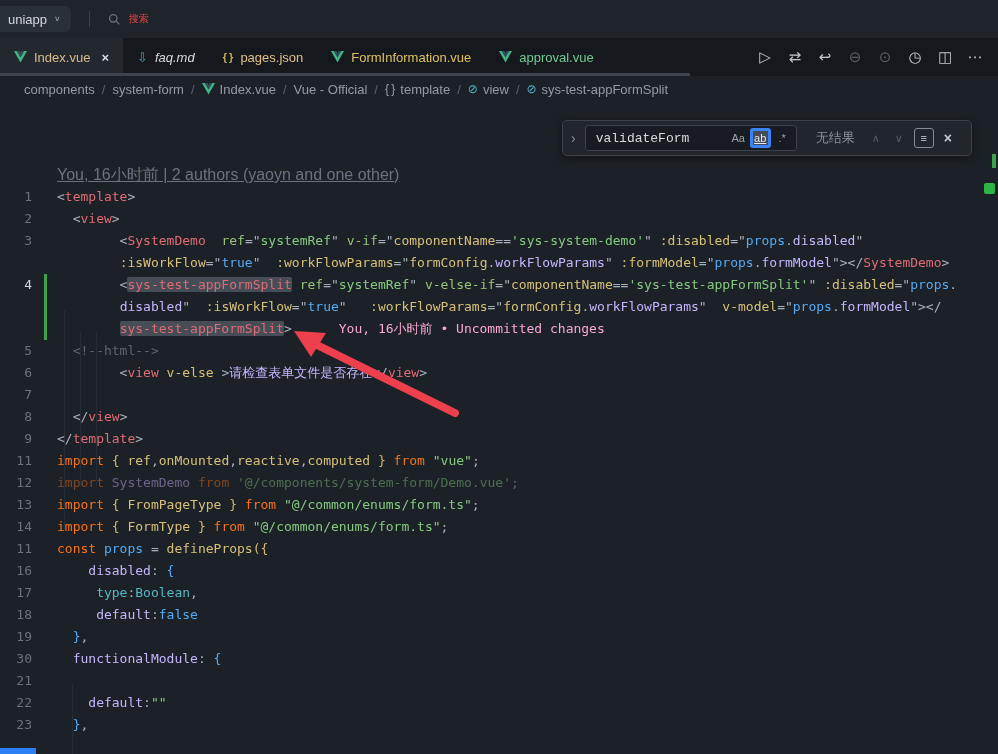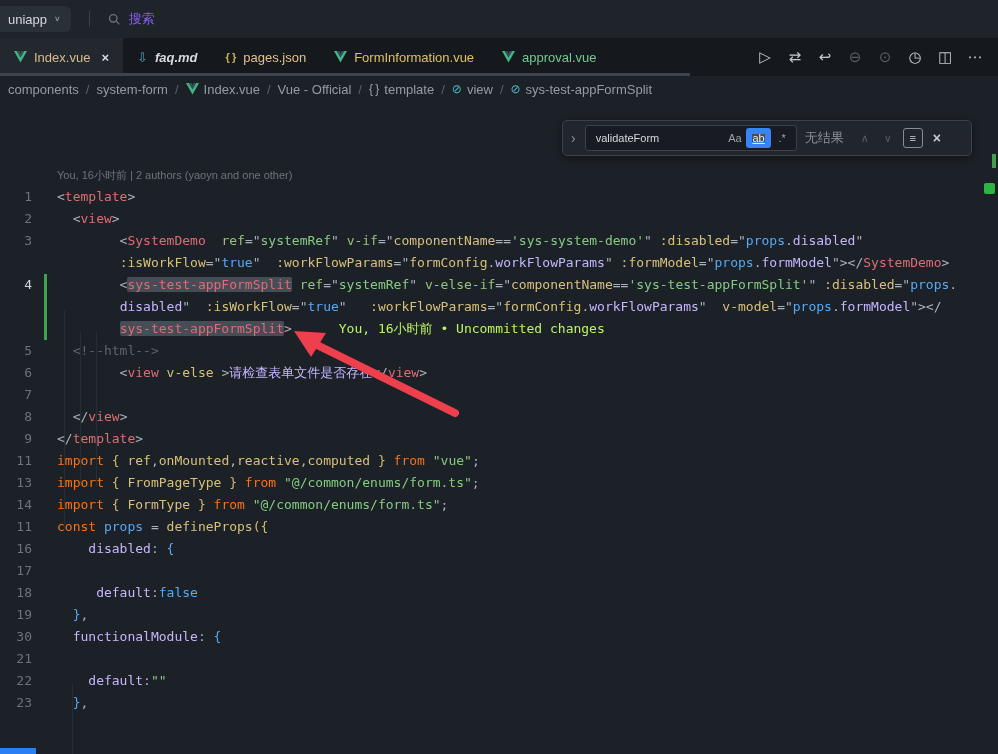--- a/index.html
+++ b/index.html
@@ -5,71 +5,71 @@
   html,body{margin:0;padding:0;background:#14181d;}
   #win{position:relative;width:998px;height:754px;background:#1c2127;overflow:hidden;
        font-family:"Liberation Sans",sans-serif;color:#c9ced6;}
   
   .titlebar{position:absolute;top:0;left:0;right:0;height:38px;background:#1e242a;
             display:flex;align-items:center;}
   .proj-chip{display:flex;align-items:center;gap:7px;background:#2a3038;border-radius:0 6px 6px 0;
              height:26px;padding:0 10px 0 8px;margin-left:0;font-size:13px;color:#d4d8de;cursor:pointer;}
   .chev{font-size:9px;color:#9aa0a8;transform:scaleY(.8);}
   .tb-div{width:1px;height:16px;background:#3a4149;margin-left:18px;}
-  .tb-search{display:flex;align-items:center;gap:8px;margin-left:18px;color:#8b5cf6;font-size:13px;cursor:pointer;}
+  .tb-search{display:flex;align-items:center;gap:8px;margin-left:18px;color:#ef4444;font-size:10px;cursor:pointer;}
   
   .tabbar{position:absolute;top:38px;left:0;right:0;height:38px;background:#15191e;display:flex;}
   #tabs{display:flex;flex:1;overflow:hidden;}
   .tab{display:flex;align-items:center;gap:7px;padding:0 14px;font-size:13px;white-space:nowrap;cursor:pointer;}
   .tab.active{background:#23282f;}
   .tab-close{color:#d8dce2;font-size:13px;margin-left:4px;font-weight:bold;}
   .squiggle{text-decoration:underline;text-decoration-style:wavy;text-decoration-color:#f14c4c;
             text-decoration-thickness:1px;text-underline-offset:4px;}
   .hthumb{position:absolute;top:35px;left:0;width:690px;height:3px;background:#3e444c;}
   .editor-actions{display:flex;align-items:center;gap:4px;padding:0 10px 0 6px;}
   .act{width:26px;height:26px;display:flex;align-items:center;justify-content:center;
        font-size:15px;color:#c2c8d0;cursor:pointer;border-radius:4px;}
   .act.dim{color:#585f68;}
   
   .breadcrumbs{position:absolute;top:76px;left:0;right:0;height:26px;display:flex;align-items:center;
-               padding-left:8px;font-size:13px;color:#949ba5;background:#1c2127;}
+               padding-left:24px;font-size:13px;color:#949ba5;background:#1c2127;}
   .bc-item{display:flex;align-items:center;gap:5px;cursor:pointer;}
   .bc-sep{color:#5b626c;margin:0 7px;}
   .bc-ic{font-size:12px;}
   
   .editor{position:absolute;top:102px;left:0;right:0;bottom:0;background:#1c2127;}
   #code{position:absolute;top:0;left:0;right:0;padding-top:62px;}
   .row{display:flex;height:22px;line-height:22px;position:relative;
        font-family:"DejaVu Sans Mono",monospace;font-size:13px;white-space:pre;}
   .gutter{flex:0 0 40px;width:40px;box-sizing:border-box;text-align:right;padding-right:8px;color:#6a737d;}
   .content{padding-left:17px;}
   .dim .content{opacity:.45;}
   .changed::before{content:"";position:absolute;left:44px;top:0;bottom:0;width:3px;background:#3fa14a;}
   .changed .gutter{color:#ced6de;}
   .c-punc{color:#a9b1bd}.c-tag{color:#e06c75}.c-green{color:#98c379}.c-yellow{color:#d7c07a}
   .c-str{color:#86ca82}.c-blue{color:#55aaf5}.c-teal{color:#56b6c2}.c-purple{color:#f97316}
   .c-gold{color:#d7ba6a}.c-cmt{color:#5c6370}.c-txt{color:#c4b5fd}
-  .c-blame{color:#bef264}
-  .c-blametop{color:#6b7380;font-size:11px;font-family:"Liberation Sans",sans-serif;}
+  .c-blame{color:#f9a8d4}
+  .c-blametop{color:#6b7380;font-size:16px;font-family:"Liberation Sans",sans-serif;text-decoration:underline;}
   .hl{background:#464d57;border-radius:2px;}
   .iguide{position:absolute;width:1px;background:#262d34;}
   
   .findw{position:absolute;top:120px;right:26px;width:410px;height:36px;background:#21262d;
          border:1px solid #3b424c;border-radius:5px;box-shadow:0 2px 8px rgba(0,0,0,.45);
          display:flex;align-items:center;gap:7px;padding:0 8px 0 6px;box-sizing:border-box;z-index:40;}
   .f-toggle{color:#8a919c;font-size:14px;cursor:pointer;padding:0 2px;}
   .find-input{display:flex;align-items:center;width:212px;height:26px;background:#181c22;
               border:1px solid #3a414b;border-radius:3px;padding:0 3px 0 8px;box-sizing:border-box;}
   .find-input input{flex:1;min-width:0;background:transparent;border:none;outline:none;
-                    color:#d7dbe0;font-size:11px;font-family:Liberation Sans, sans-serif;}
+                    color:#d7dbe0;font-size:13px;font-family:Liberation Mono, monospace;}
   .fbtn{min-width:21px;height:20px;display:flex;align-items:center;justify-content:center;
         color:#9aa2ac;font-size:11px;border-radius:3px;cursor:pointer;margin-left:1px;box-sizing:border-box;}
-  .fbtn.active{background:#454c56;border:6px solid #3b82f6;color:#e6eaef;text-align:right;}
+  .fbtn.active{background:#454c56;border:3px solid #3b82f6;color:#e6eaef;text-align:right;}
   .fbtn.uline{text-decoration:underline;}
-  .f-results{color:#899097;font-size:13px;margin:0 6px 0 1px;white-space:nowrap;}
+  .f-results{color:#899097;font-size:13px;margin:0 6px 0 12px;white-space:nowrap;}
   .f-nav{color:#565d66;font-size:11px;padding:0 4px;cursor:default;}
   .f-sel{width:18px;height:18px;border:1px solid #848c96;border-radius:3px;display:flex;
          align-items:center;justify-content:center;color:#cfd4da;font-size:11px;cursor:pointer;}
   .f-close{color:#c8ccd4;font-size:14px;font-weight:bold;padding:0 3px;cursor:pointer;}
   
   .ov-strip{position:absolute;right:2px;top:52px;width:4px;height:14px;background:#3fa14a;z-index:10;}
   .ov-square{position:absolute;right:3px;top:81px;width:11px;height:11px;background:#2fb344;border-radius:2px;z-index:10;}
   .statusblue{position:absolute;left:0;bottom:0;width:36px;height:6px;background:#2b7ff2;z-index:15;}
   #arrow-overlay{position:absolute;top:0;left:0;z-index:30;pointer-events:none;}
   .vicon svg{display:block;}
@@ -103,21 +103,21 @@
             <svg width="13" height="12" viewBox="0 0 24 22">
               <path fill="#41b883" d="M14.8 0L12 4.8 9.2 0H0l12 21 12-21z"></path>
               <path fill="#35495e" d="M14.8 0L12 4.8 9.2 0H4.8L12 12.6 19.2 0z"></path>
             </svg>
           </span>
           <span style="color:#d9bc8b;">Index.vue</span>
           <span class="tab-close">×</span>
         </div>
         <div class="tab">
           <span style="color:#519aba;font-size:13px;">⇩</span>
-          <span style="color:#d6dae0;font-style:italic;font-weight:bold;">faq.md</span>
+          <span style="color:#d6dae0;font-style:italic;">faq.md</span>
         </div>
         <div class="tab">
           <span style="color:#cbb052;font-size:11px;font-weight:bold;">{ }</span>
           <span style="color:#e2c08d;">pages.json</span>
         </div>
         <div class="tab">
           <span class="vicon">
             <svg width="13" height="12" viewBox="0 0 24 22">
               <path fill="#41b883" d="M14.8 0L12 4.8 9.2 0H0l12 21 12-21z"></path>
               <path fill="#35495e" d="M14.8 0L12 4.8 9.2 0H4.8L12 12.6 19.2 0z"></path>
@@ -200,25 +200,26 @@
         <div class="row"><div class="gutter"></div><div class="content"><span class="c-punc">        </span><span class="c-yellow">:isWorkFlow</span><span class="c-punc">="</span><span class="c-blue">true</span><span class="c-punc">"  </span><span class="c-yellow">:workFlowParams</span><span class="c-punc">="</span><span class="c-yellow">formConfig</span><span class="c-punc">.</span><span class="c-txt">workFlowParams</span><span class="c-punc">" </span><span class="c-yellow">:formModel</span><span class="c-punc">="</span><span class="c-blue">props</span><span class="c-punc">.</span><span class="c-txt">formModel</span><span class="c-punc">"&gt;&lt;/</span><span class="c-tag">SystemDemo</span><span class="c-punc">&gt;</span></div></div>
         <div class="row changed"><div class="gutter">4</div><div class="content"><span class="c-punc">        &lt;</span><span class="c-tag hl">sys-test-appFormSplit</span><span class="c-punc"> </span><span class="c-green">ref</span><span class="c-punc">="</span><span class="c-str">systemRef</span><span class="c-punc">" </span><span class="c-green">v-else-if</span><span class="c-punc">="</span><span class="c-yellow">componentName</span><span class="c-punc">==</span><span class="c-str">'sys-test-appFormSplit'</span><span class="c-punc">" </span><span class="c-yellow">:disabled</span><span class="c-punc">="</span><span class="c-blue">props</span><span class="c-punc">.</span></div></div>
         <div class="row changed"><div class="gutter"></div><div class="content"><span class="c-punc">        </span><span class="c-txt">disabled</span><span class="c-punc">"  </span><span class="c-yellow">:isWorkFlow</span><span class="c-punc">="</span><span class="c-blue">true</span><span class="c-punc">"   </span><span class="c-yellow">:workFlowParams</span><span class="c-punc">="</span><span class="c-yellow">formConfig</span><span class="c-punc">.</span><span class="c-txt">workFlowParams</span><span class="c-punc">"  </span><span class="c-yellow">v-model</span><span class="c-punc">="</span><span class="c-blue">props</span><span class="c-punc">.</span><span class="c-txt">formModel</span><span class="c-punc">"&gt;&lt;/</span></div></div>
         <div class="row changed"><div class="gutter"></div><div class="content"><span class="c-punc">        </span><span class="c-tag hl">sys-test-appFormSplit</span><span class="c-punc">&gt;</span><span class="c-blame">      You, 16小时前 • Uncommitted changes</span></div></div>
         <div class="row"><div class="gutter">5</div><div class="content"><span class="c-punc">  </span><span class="c-cmt">&lt;!--html--&gt;</span></div></div>
         <div class="row"><div class="gutter">6</div><div class="content"><span class="c-punc">        &lt;</span><span class="c-tag">view</span><span class="c-punc"> </span><span class="c-yellow">v-else</span><span class="c-punc"> &gt;</span><span class="c-txt">请检查表单文件是否存在</span><span class="c-punc">&lt;/</span><span class="c-tag">view</span><span class="c-punc">&gt;</span></div></div>
         <div class="row"><div class="gutter">7</div><div class="content"></div></div>
         <div class="row"><div class="gutter">8</div><div class="content"><span class="c-punc">  &lt;/</span><span class="c-tag">view</span><span class="c-punc">&gt;</span></div></div>
         <div class="row"><div class="gutter">9</div><div class="content"><span class="c-punc">&lt;/</span><span class="c-tag">template</span><span class="c-punc">&gt;</span></div></div>
         <div class="row"><div class="gutter">11</div><div class="content"><span class="c-purple">import</span><span class="c-punc"> </span><span class="c-gold">{</span><span class="c-punc"> </span><span class="c-yellow">ref</span><span class="c-punc">,</span><span class="c-yellow">onMounted</span><span class="c-punc">,</span><span class="c-yellow">reactive</span><span class="c-punc">,</span><span class="c-yellow">computed</span><span class="c-punc"> </span><span class="c-gold">}</span><span class="c-punc"> </span><span class="c-purple">from</span><span class="c-punc"> </span><span class="c-str">"vue"</span><span class="c-punc">;</span></div></div>
+        <div class="row dim"><div class="gutter">12</div><div class="content"><span class="c-purple">import</span><span class="c-punc"> </span><span class="c-txt">SystemDemo</span><span class="c-punc"> </span><span class="c-purple">from</span><span class="c-punc"> </span><span class="c-str">'@/components/system-form/Demo.vue'</span><span class="c-punc">;</span></div></div>
         <div class="row"><div class="gutter">13</div><div class="content"><span class="c-purple">import</span><span class="c-punc"> </span><span class="c-gold">{</span><span class="c-punc"> </span><span class="c-yellow">FromPageType</span><span class="c-punc"> </span><span class="c-gold">}</span><span class="c-punc"> </span><span class="c-purple">from</span><span class="c-punc"> </span><span class="c-str">"@/common/enums/form.ts"</span><span class="c-punc">;</span></div></div>
         <div class="row"><div class="gutter">14</div><div class="content"><span class="c-purple">import</span><span class="c-punc"> </span><span class="c-gold">{</span><span class="c-punc"> </span><span class="c-yellow">FormType</span><span class="c-punc"> </span><span class="c-gold">}</span><span class="c-punc"> </span><span class="c-purple">from</span><span class="c-punc"> </span><span class="c-str">"@/common/enums/form.ts"</span><span class="c-punc">;</span></div></div>
         <div class="row"><div class="gutter">11</div><div class="content"><span class="c-purple">const</span><span class="c-punc"> </span><span class="c-blue">props</span><span class="c-punc"> = </span><span class="c-yellow">defineProps</span><span class="c-gold">(</span><span class="c-gold">{</span></div></div>
         <div class="row"><div class="gutter">16</div><div class="content"><span class="c-punc">    </span><span class="c-txt">disabled</span><span class="c-punc">: </span><span class="c-blue">{</span></div></div>
-        <div class="row"><div class="gutter">17</div></div>
+        <div class="row"><div class="gutter">17</div><div class="content"><span class="c-punc">     </span><span class="c-teal">type</span><span class="c-punc">:</span><span class="c-teal">Boolean</span><span class="c-punc">,</span></div></div>
         <div class="row"><div class="gutter">18</div><div class="content"><span class="c-punc">     </span><span class="c-txt">default</span><span class="c-punc">:</span><span class="c-blue">false</span></div></div>
         <div class="row"><div class="gutter">19</div><div class="content"><span class="c-punc">  </span><span class="c-blue">}</span><span class="c-punc">,</span></div></div>
         <div class="row"><div class="gutter">30</div><div class="content"><span class="c-punc">  </span><span class="c-txt">functionalModule</span><span class="c-punc">: </span><span class="c-blue">{</span></div></div>
         <div class="row"><div class="gutter">21</div></div>
         <div class="row"><div class="gutter">22</div><div class="content"><span class="c-punc">    </span><span class="c-txt">default</span><span class="c-punc">:</span><span class="c-str">""</span></div></div>
         <div class="row"><div class="gutter">23</div><div class="content"><span class="c-punc">  </span><span class="c-blue">}</span><span class="c-punc">,</span></div></div>
       </div>
     <div class="ov-strip"></div>
     <div class="ov-square"></div>
   </div>

